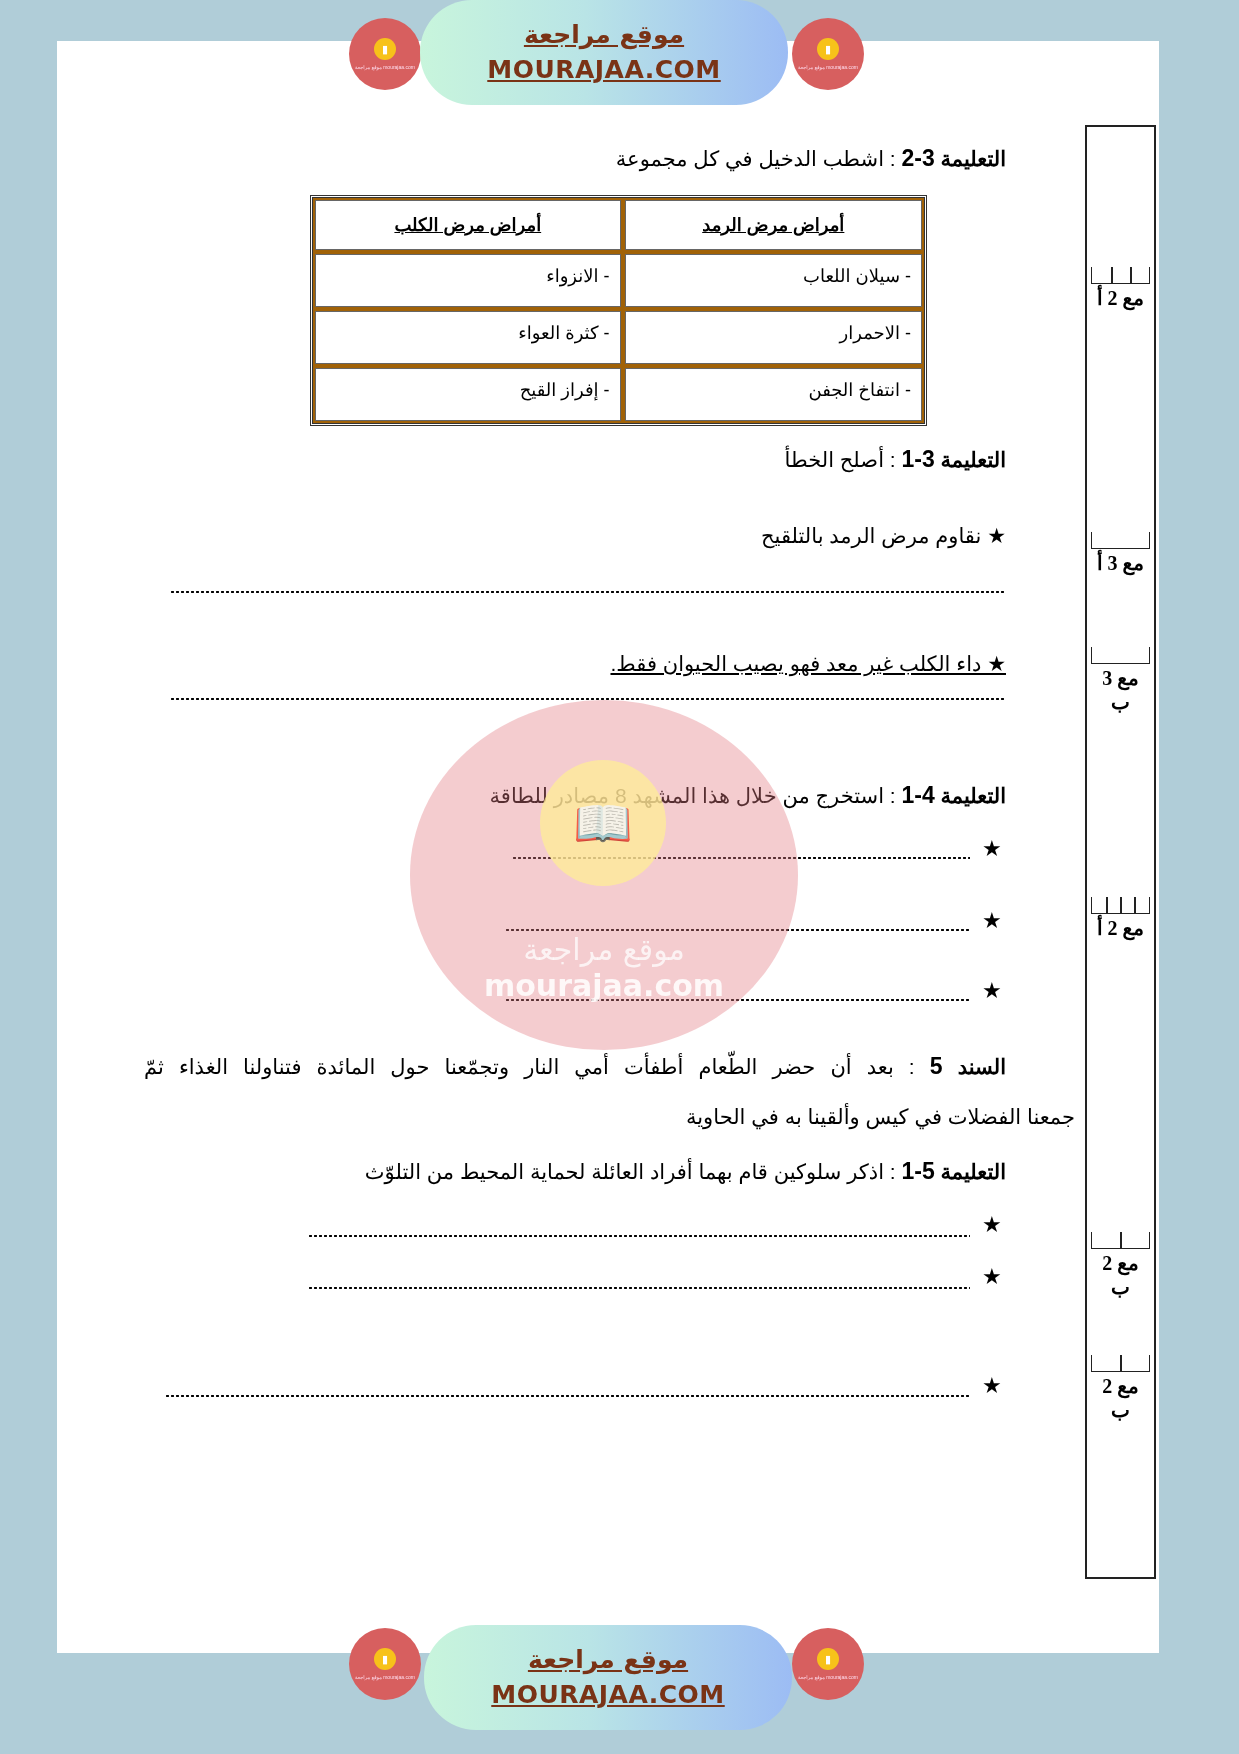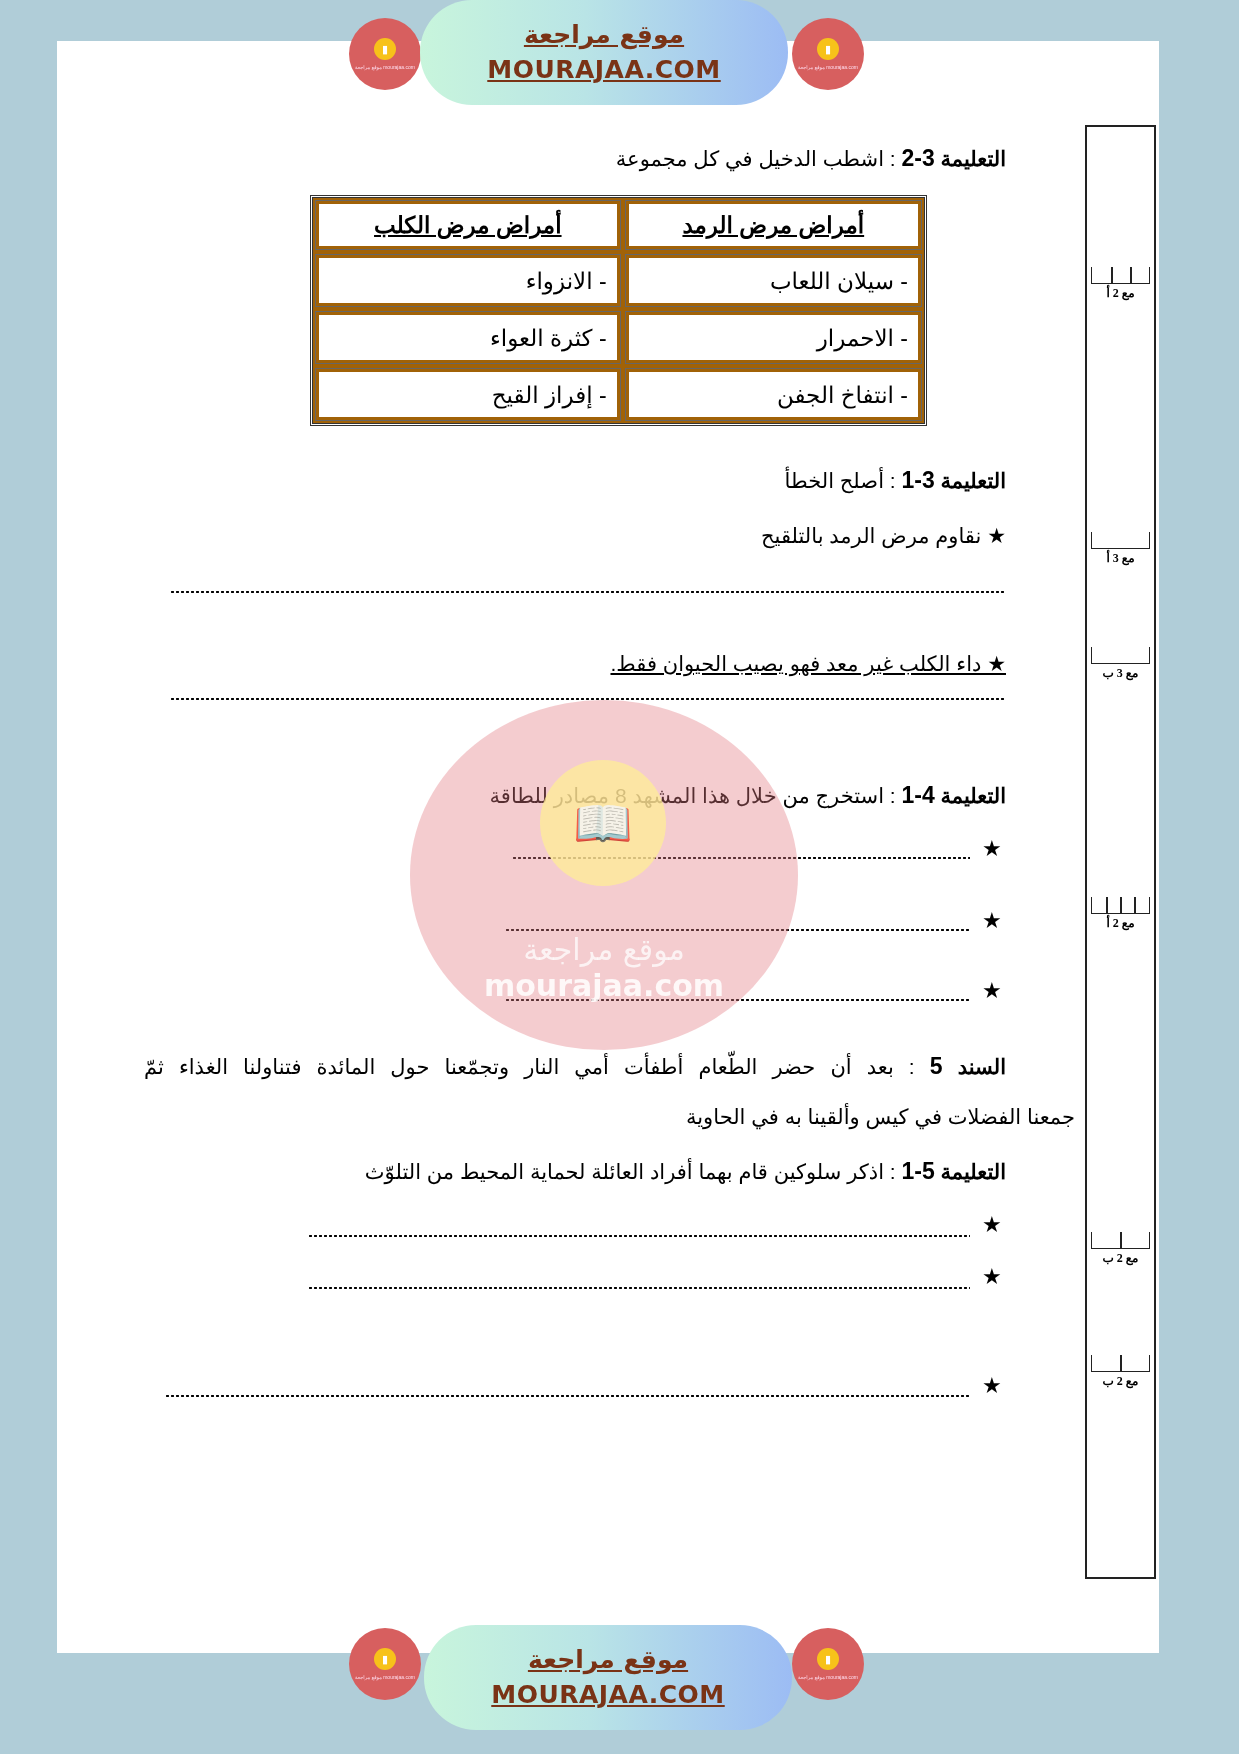--- a/index.html
+++ b/index.html
@@ -33,40 +33,40 @@
   .line { position:absolute; right:233px; font-size:21px; color:#000; white-space:nowrap; }
   .line b { font-weight:bold;text-align:right; }
   .bnum { font-weight:bold; font-size:23px; }
 
   table.groups {
     position:absolute; left:310px; top:195px; width:617px; height:228px;
     border-collapse:separate; border-spacing:0; direction:rtl;
     border:3px double #333;
   }
   table.groups td {
-    border:6px solid #a16207; outline:1px solid #666; outline-offset:-3px;
-    font-size:23px; padding:0 10px; vertical-align:top; padding-top:10px; text-align:right;
+    border:3px solid #a16207; outline:1px solid #666; outline-offset:-3px;
+    font-size:18px; padding:0 10px; vertical-align:top; padding-top:10px; text-align:right;
   }
   table.groups td.h { font-weight:bold; text-decoration:underline; text-align:center; vertical-align:middle; padding-top:0; }
 
   .dots {
     position:absolute; height:4px;
     background-image:radial-gradient(circle,#000 1.1px,transparent 1.3px);
     background-size:5px 4px; background-repeat:repeat-x;
   }
   .star { position:absolute; font-size:22px; }
 
   .scorecol {
     position:absolute; left:1085px; top:125px; width:67px; height:1450px;
     border:2px solid #222; background:#fff;
   }
   .slot { position:absolute; left:4px; width:59px; }
   .slot .ticks { position:relative; height:16px; border-left:1.5px solid #222; border-right:1.5px solid #222; border-bottom:1.5px solid #222; }
   .slot .ticks span { position:absolute; top:0; width:1.5px; height:16px; background:#222; }
-  .slot .lbl { font-family:"Liberation Serif", serif; font-size:12px; font-weight:bold; text-align:center; direction:rtl; margin-top:2px; }
+  .slot .lbl { font-family:"Liberation Serif", serif; font-size:20px; font-weight:bold; text-align:center; direction:rtl; margin-top:2px; }
 
   .watermark {
     position:absolute; left:410px; top:700px; width:388px; height:350px; border-radius:50%;
     background:rgba(225,120,130,0.38); pointer-events:none;
   }
   .watermark .sun { position:absolute; left:130px; top:60px; width:126px; height:126px; border-radius:50%; background:rgba(255,238,150,0.75); display:flex; align-items:center; justify-content:center; font-size:48px; color:rgba(255,255,255,0.85); }
   .watermark .wt1 { position:absolute; left:0; width:388px; top:232px; text-align:center; font-size:30px; color:rgba(255,255,255,0.75); font-family:"DejaVu Sans", sans-serif; }
   .watermark .wt2 { position:absolute; left:0; width:388px; top:268px; text-align:center; font-size:30px; color:rgba(255,255,255,0.85); font-family:"DejaVu Sans", sans-serif; font-weight:bold; }
 </style>
 </head>
@@ -164,21 +164,21 @@
       <td>- الاحمرار</td>
       <td>- كثرة العواء</td>
     </tr>
     <tr style="height:57px;">
       <td>- انتفاخ الجفن</td>
       <td>- إفراز القيح</td>
     </tr>
   </tbody>
     </table>
 
-  <div class="line" style="top:467px;">
+  <div class="line" style="top:446px;">
     <b>التعليمة</b>
     <span class="bnum">3-1</span>
     <span>: أصلح الخطأ</span>
   </div>
   <div class="line" style="top:516px;margin-top:8px;">★ نقاوم مرض الرمد بالتلقيح</div>
   <div class="dots" style="left:170px; top:590px; width:836px;"></div>
   <div class="line" style="top:652px;text-decoration:underline;">★ داء الكلب غير معد فهو يصيب الحيوان فقط.</div>
   <div class="dots" style="left:170px; top:697px; width:836px;"></div>
 
   <div class="line" style="top:782px;">

